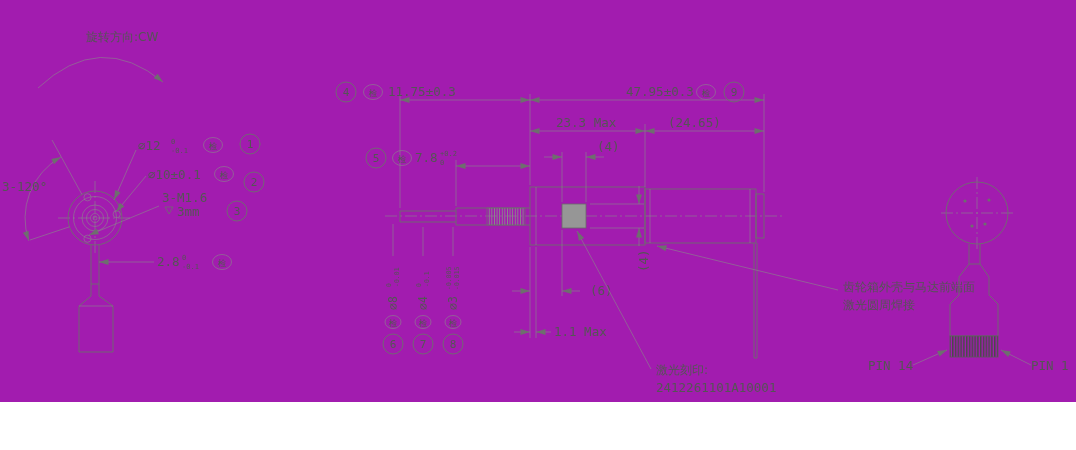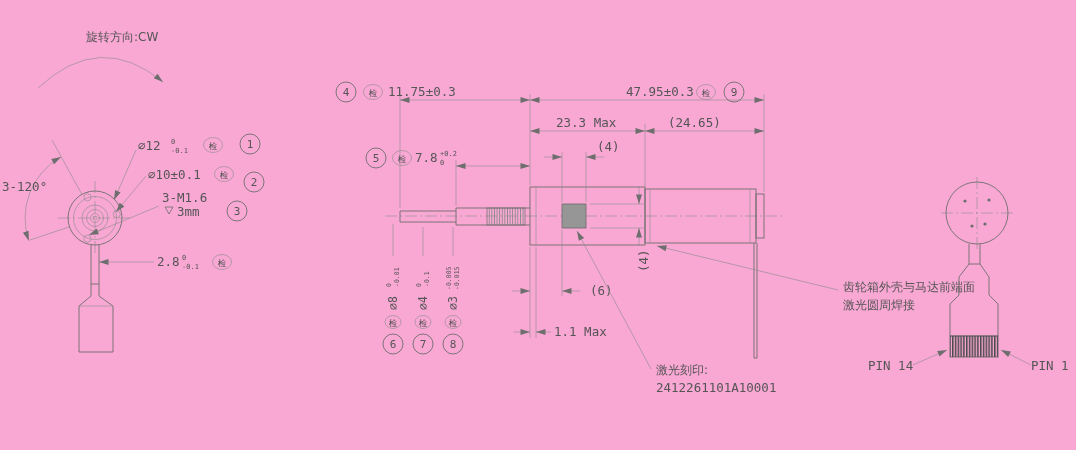--- a/index.html
+++ b/index.html
@@ -1,16 +1,16 @@
 <!DOCTYPE html>
 <html><head>
 <meta charset="utf-8">
 <style>
   html,body { margin:0; padding:0; background:#ffffff; }
-  .stage { position:relative; width:1076px; height:450px; background:#f9a8d4; overflow:hidden; }
+  .stage { position:relative; width:1076px; height:402px; background:#a21caf; overflow:hidden; }
   svg { display:block; }
   .ln   { stroke:#6e6e6e; stroke-width:0.9; fill:none; }
   .tn   { stroke:#8a8a8a; stroke-width:0.6; fill:none; }
   .cl   { stroke:#8a8a8a; stroke-width:0.6; fill:none; stroke-dasharray:12 3 2 3; }
   .dim  { font:12.5px "DejaVu Sans Mono", monospace; fill:#555; }
   .tol  { font:7px "DejaVu Sans Mono", monospace; fill:#555; }
   .cn   { font:12px "DejaVu Sans", sans-serif; fill:#555; }
   .bn   { font:11px "DejaVu Sans Mono", monospace; fill:#555; text-anchor:middle; }
   .ck   { font:8.5px "DejaVu Sans", sans-serif; fill:#555; text-anchor:middle; }
   .rot  { font:11.5px "DejaVu Sans Mono", monospace; fill:#555; }

